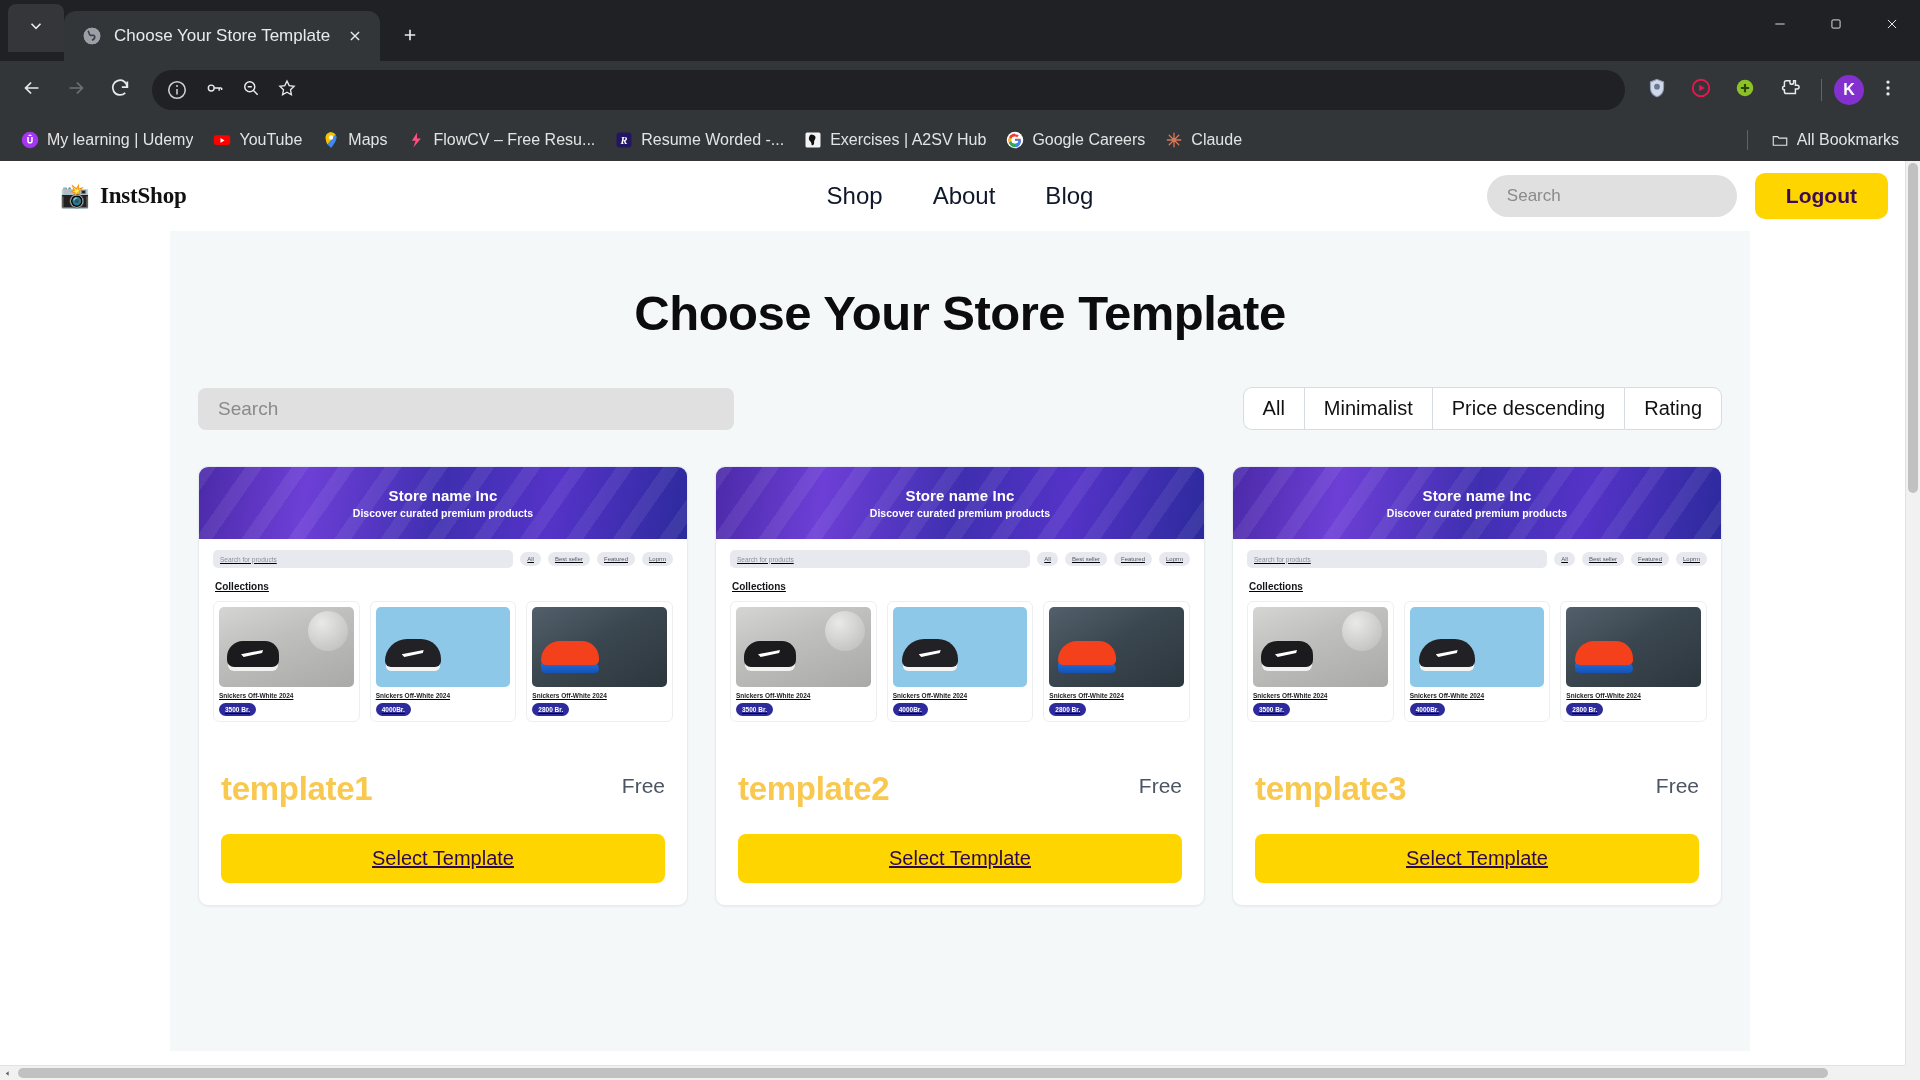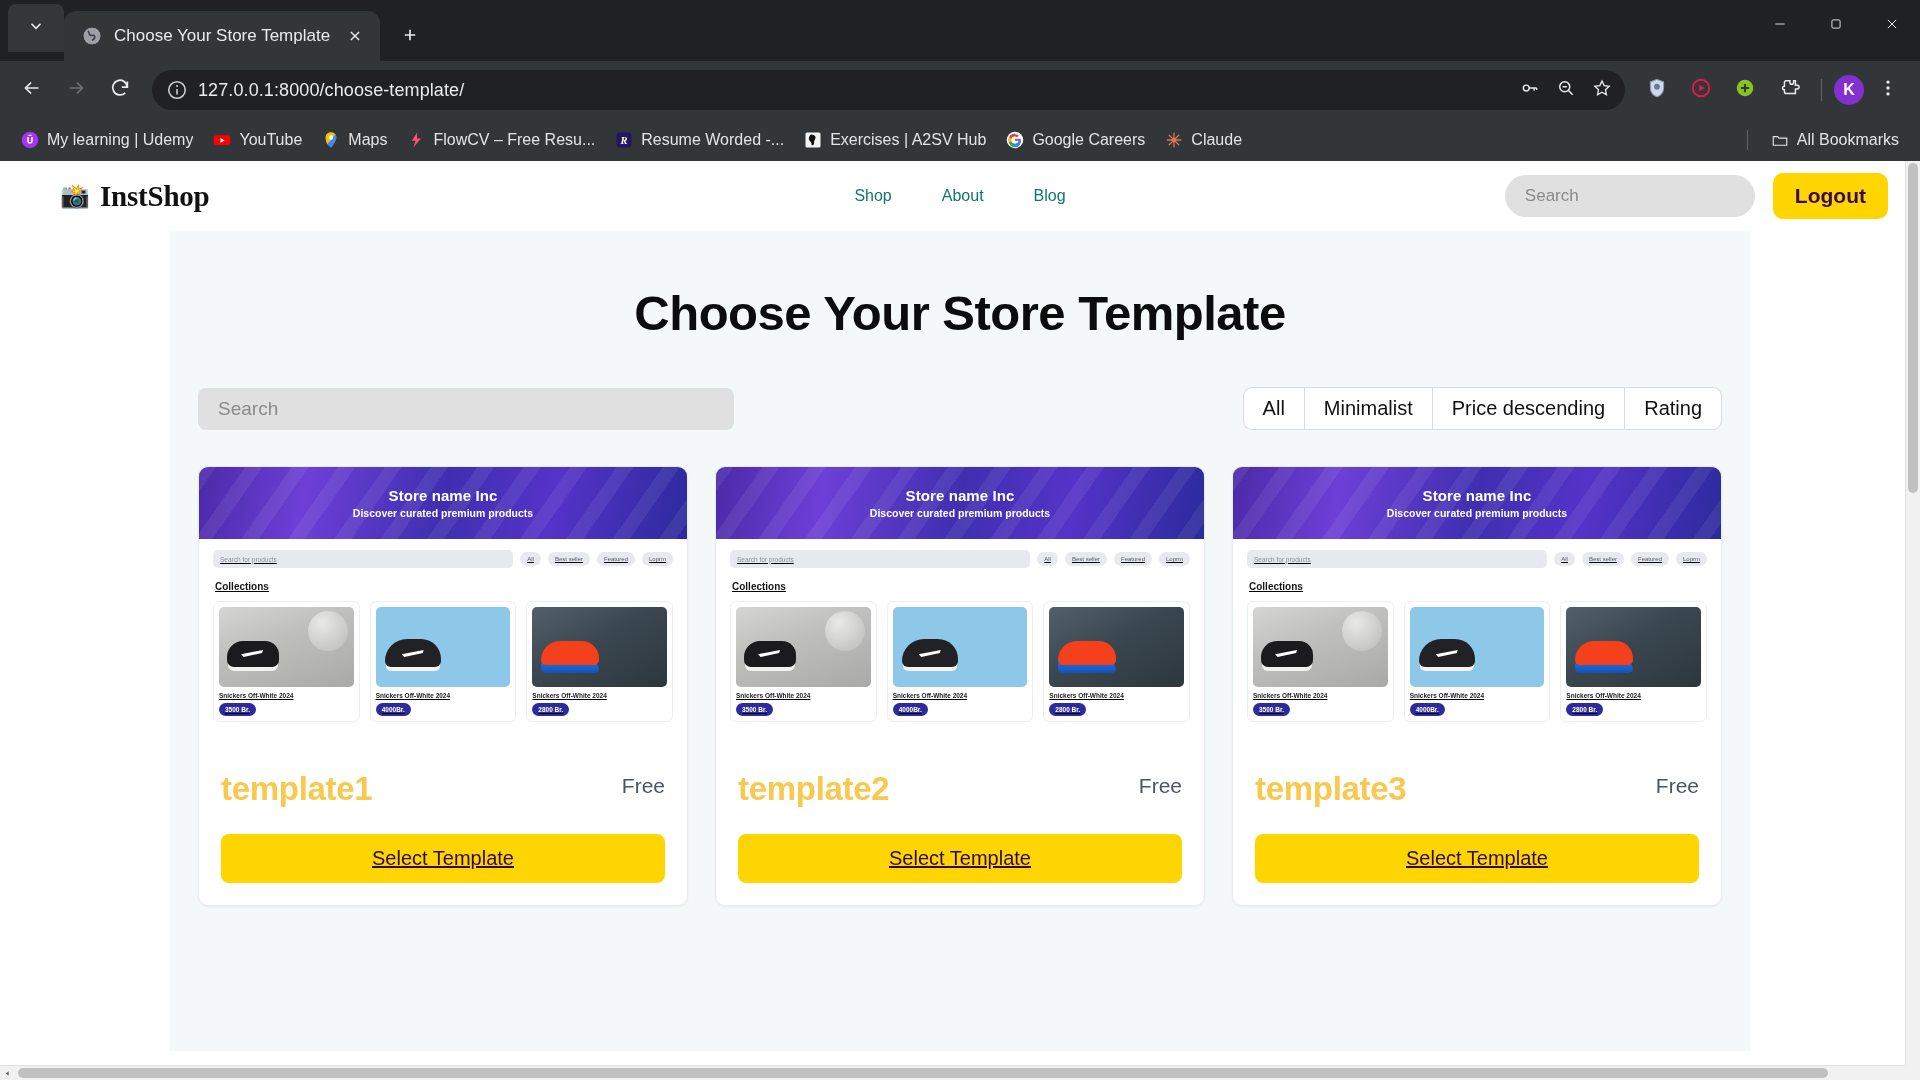--- a/index.html
+++ b/index.html
@@ -101,37 +101,37 @@
   }
   .page-scroll { flex: 1; position: relative; overflow: hidden; }
 
   .site-header {
     height: 70px; background: #ffffff; display: flex; align-items: center;
     padding: 0 32px 0 60px; position: relative;
   }
   .brand { display: flex; align-items: center; gap: 10px; }
   .brand-emoji { font-size: 24px; line-height: 1; }
   .brand-name {
-    font-family: "Liberation Serif", serif; font-weight: bold; font-size: 29px; color: #111;
+    font-family: "Liberation Serif", serif; font-weight: bold; font-size: 23px; color: #111;
     letter-spacing: -.2px;
   }
   .site-nav {
     position: absolute; left: 50%; transform: translateX(-50%);
     display: flex; align-items: center; gap: 50px;
   }
-  .site-nav a { color: #0f766e; font-size: 16px; text-decoration: none; }
+  .site-nav a { color: #0f172a; font-size: 24px; text-decoration: none; }
   .header-right { margin-left: auto; display: flex; align-items: center; gap: 18px; }
   .hdr-search {
     width: 250px; height: 42px; background: #e0e0e0; border: none; border-radius: 21px;
     padding: 0 20px; font-size: 17px; color: #333; font-family: "Liberation Sans", sans-serif;
   }
   .hdr-search::placeholder { color: #8a8a8a; }
   .logout-btn {
     background: #ffd500; color: #3a0a58; border: none; border-radius: 10px;
-    font-size: 21px; font-weight: bold; padding: 11px 22px; cursor: pointer;
+    font-size: 21px; font-weight: bold; padding: 11px 31px; cursor: pointer;
     font-family: "Liberation Sans", sans-serif;
   }
 
   .content-wrap {
     background: #f4f8f9; margin: 0 170px 0 170px; min-height: 820px; padding: 30px 0 0 0;
   }
   .page-title {
     text-align: center; font-size: 49px; font-weight: bold; color: #0c0c0c;
     margin: 24px 0 46px 0; letter-spacing: -.5px;
   }
@@ -376,21 +376,20 @@
     </div>
 
     <div class="omnibox">
       <span class="omni-info">
         <svg viewBox="0 0 24 24" fill="none" stroke="#cdd0d3" stroke-width="1.7">
             <circle cx="12" cy="12" r="9"></circle>
             <path d="M12 11v6"></path>
             <circle cx="12" cy="7.6" r="1.1" fill="#cdd0d3" stroke="none"></circle>
           </svg>
       </span>
-      <span class="omni-url">127.0.0.1:8000/choose-template/</span>
       <span class="omni-actions">
         <span class="tb-icon">
           <span>
             <svg viewBox="0 0 24 24" fill="none" stroke="#e8eaed" stroke-width="1.7">
                 <circle cx="7.5" cy="12" r="3.5"></circle>
                 <path d="M11 12h9M17 12v3.2M20 12v2.4"></path>
               </svg>
           </span>
         </span>
         <span class="tb-icon">

